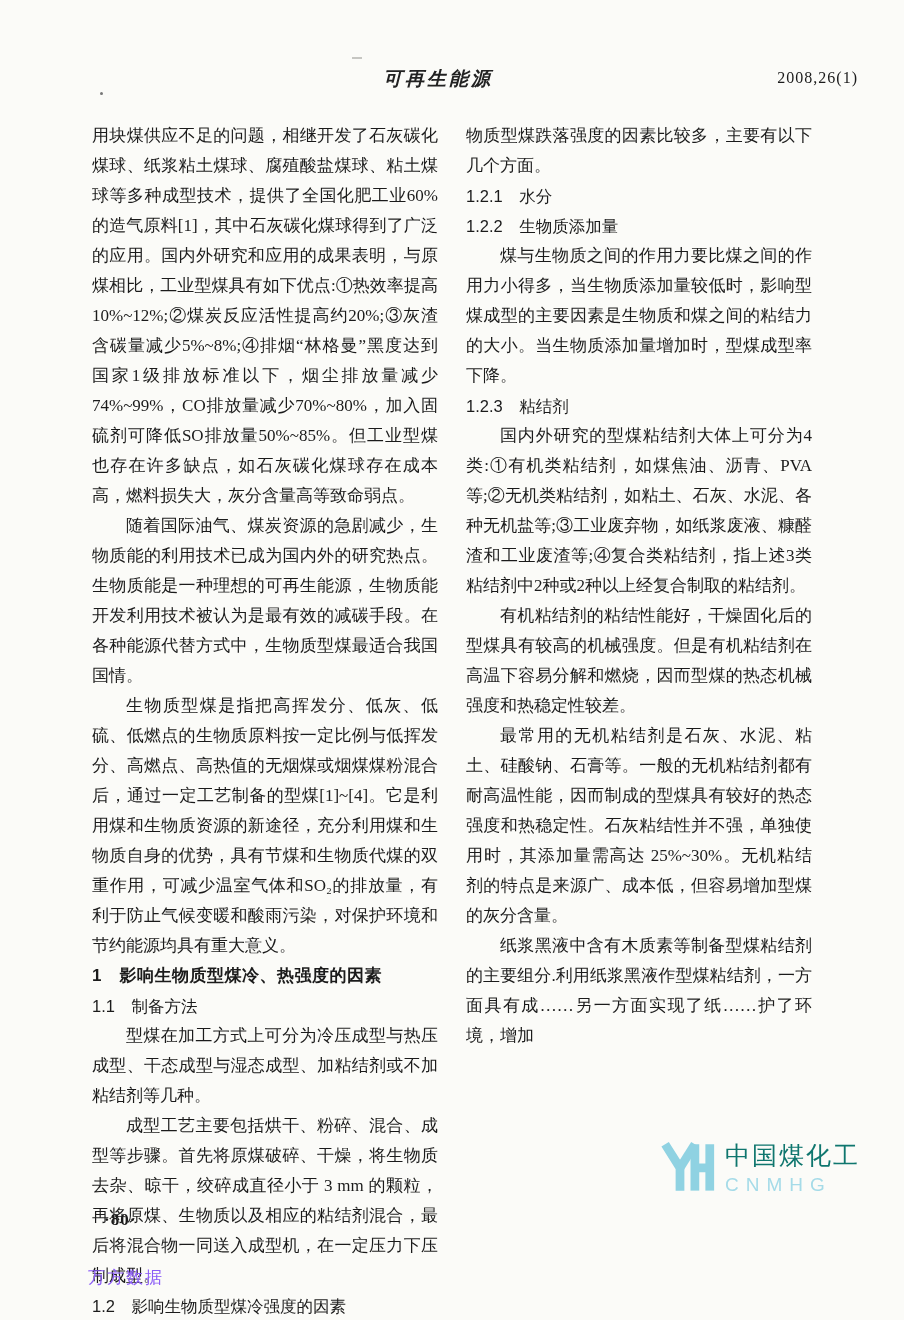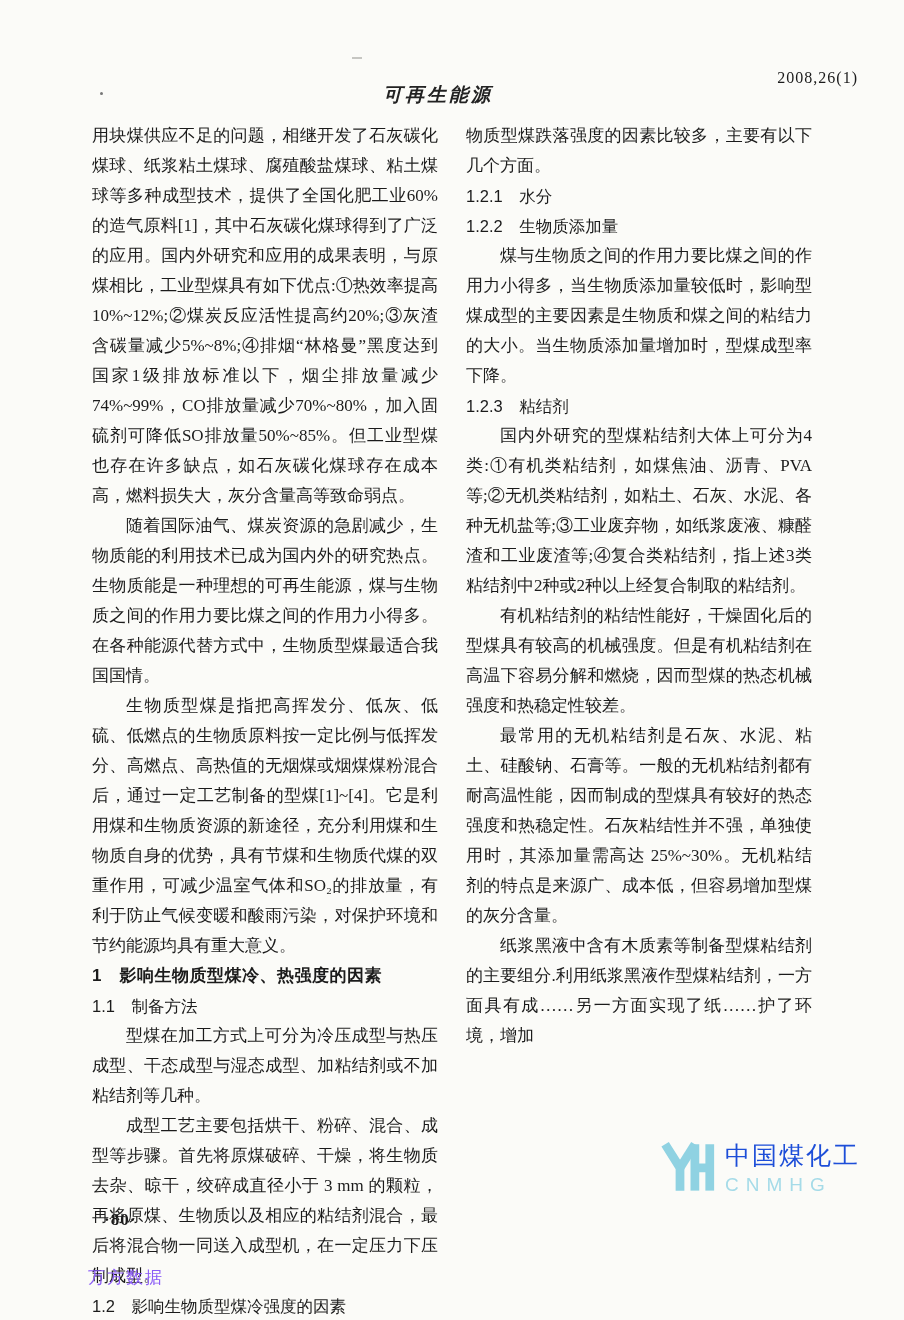--- a/index.html
+++ b/index.html
@@ -19,21 +19,21 @@
   .page-header {
     position: absolute;
     top: 66px;
     left: 88px;
     width: 770px;
     height: 28px;
   }
   .journal-title {
     position: absolute;
     left: 295px;
-    top: 16px;
+    top: 0;
     font-size: 19px;
     font-weight: bold;
     font-style: italic;
     letter-spacing: 3px;
     color: #222;
   }
   .issue {
     position: absolute;
     right: 0;
     top: 3px;
@@ -94,21 +94,21 @@
     gap: 10px;
     padding-left: 10px;
   }
   .wm-logo { flex: 0 0 auto; }
   .wm-text {
     display: flex;
     flex-direction: column;
     font-family: "Liberation Sans", "DejaVu Sans", sans-serif;
   }
   .wm-cn {
-    color: #1d4ed8;
+    color: #0f766e;
     font-size: 25px;
     letter-spacing: 2px;
     white-space: nowrap;
   }
   .wm-en {
     color: #a5dbe8;
     font-size: 19px;
     letter-spacing: 7px;
     margin-top: 2px;
     white-space: nowrap;
@@ -139,21 +139,21 @@
   <div class="artifact-dot"></div>
   <div class="artifact-dash"></div>
 
   <div class="page-header">
     <div class="journal-title">可再生能源</div>
     <div class="issue">2008,26(1)</div>
   </div>
 
   <div class="col col-left">
       <p class="para body">用块煤供应不足的问题，相继开发了石灰碳化煤球、纸浆粘土煤球、腐殖酸盐煤球、粘土煤球等多种成型技术，提供了全国化肥工业60%的造气原料[1]，其中石灰碳化煤球得到了广泛的应用。国内外研究和应用的成果表明，与原煤相比，工业型煤具有如下优点:①热效率提高10%~12%;②煤炭反应活性提高约20%;③灰渣含碳量减少5%~8%;④排烟“林格曼”黑度达到国家1级排放标准以下，烟尘排放量减少74%~99%，CO排放量减少70%~80%，加入固硫剂可降低SO排放量50%~85%。但工业型煤也存在许多缺点，如石灰碳化煤球存在成本高，燃料损失大，灰分含量高等致命弱点。</p>
-      <p class="para body indent">随着国际油气、煤炭资源的急剧减少，生物质能的利用技术已成为国内外的研究热点。生物质能是一种理想的可再生能源，煤与生物质之间的作用力要比煤之间的作用力小得多。在各种能源代替方式中，生物质型煤最适合我国国情。</p>
+      <p class="para body indent">随着国际油气、煤炭资源的急剧减少，生物质能的利用技术已成为国内外的研究热点。生物质能是一种理想的可再生能源，生物质能开发利用技术被认为是最有效的减碳手段。在各种能源代替方式中，生物质型煤最适合我国国情。</p>
       <p class="para body indent">生物质型煤是指把高挥发分、低灰、低硫、低燃点的生物质原料按一定比例与低挥发分、高燃点、高热值的无烟煤或烟煤煤粉混合后，通过一定工艺制备的型煤[1]~[4]。它是利用煤和生物质资源的新途径，充分利用煤和生物质自身的优势，具有节煤和生物质代煤的双重作用，可减少温室气体和SO₂的排放量，有利于防止气候变暖和酸雨污染，对保护环境和节约能源均具有重大意义。</p>
       <p class="para h1">1　影响生物质型煤冷、热强度的因素</p>
       <p class="para h2">1.1　制备方法</p>
       <p class="para body indent">型煤在加工方式上可分为冷压成型与热压成型、干态成型与湿态成型、加粘结剂或不加粘结剂等几种。</p>
       <p class="para body indent">成型工艺主要包括烘干、粉碎、混合、成型等步骤。首先将原煤破碎、干燥，将生物质去杂、晾干，绞碎成直径小于 3 mm 的颗粒，再将原煤、生物质以及相应的粘结剂混合，最后将混合物一同送入成型机，在一定压力下压制成型。</p>
       <p class="para h2">1.2　影响生物质型煤冷强度的因素</p>
       <p class="para body indent">生物质型煤的机械强度包括耐压强度、耐磨强度、跌落强度、防水性。S R Richard 指出跌落强度是满足型煤冷强度的最基本的要求[5]。影响生</p>
     </div>
   <div class="col col-right">
       <p class="para body">物质型煤跌落强度的因素比较多，主要有以下几个方面。</p>

